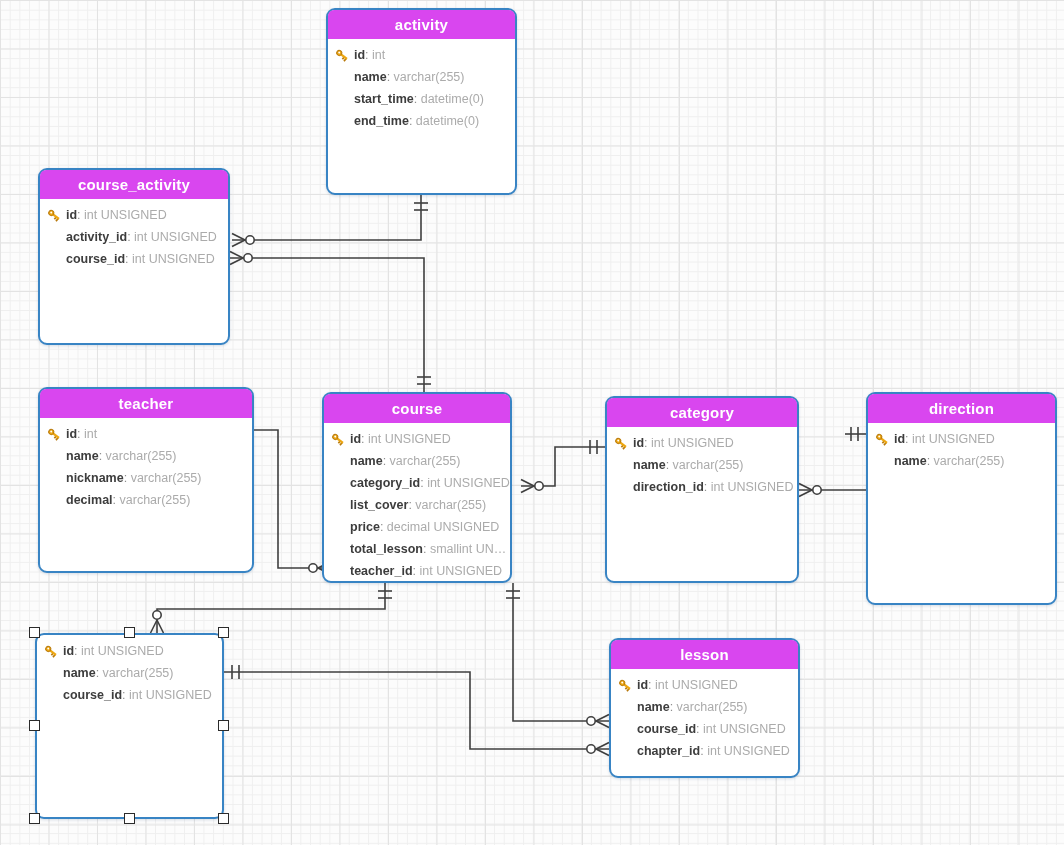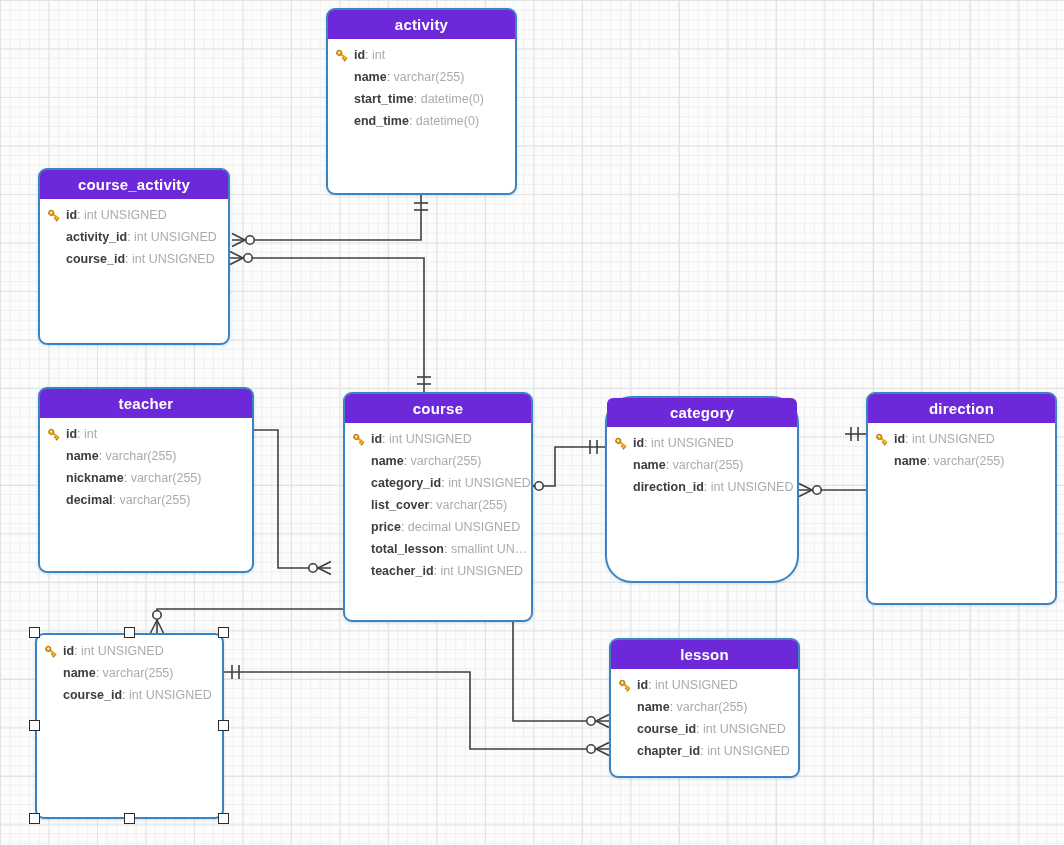--- a/index.html
+++ b/index.html
@@ -28,21 +28,21 @@
     position: absolute;
     z-index: 2;
     background: #ffffff;
     border: 2px solid #3884c4;
     border-radius: 9px;
     box-shadow: 0 1px 3px rgba(40,80,120,0.18);
     box-sizing: border-box;
   }
   .db-table .hdr {
     height: 29px;
-    background: #6d28d9;
+    background: #d946ef;
     border-radius: 6px 6px 0 0;
     color: #ffffff;
     font-size: 15px;
     font-weight: 700;
     text-align: center;
     line-height: 29px;
     letter-spacing: 0.2px;
   }
   .db-table .body {
     padding-top: 5px;
@@ -200,41 +200,41 @@
                   <line x1="5.6" y1="8" x2="14" y2="8" stroke="#eda712" stroke-width="2.4"></line>
                   <circle cx="3.6" cy="8" r="2.7" fill="#eda712" stroke="#b8790a" stroke-width="1"></circle>
                   <circle cx="3.3" cy="7.7" r="1" fill="#ffffff"></circle>
                 </g>
               </svg></span><span class="fname">id</span><span class="ftype">int</span></div>
           <div class="field-row"><span class="fname">name</span><span class="ftype">varchar(255)</span></div>
           <div class="field-row"><span class="fname">nickname</span><span class="ftype">varchar(255)</span></div>
           <div class="field-row"><span class="fname">decimal</span><span class="ftype">varchar(255)</span></div>
         </div>
       </div>
-      <div class="db-table" style="left: 343px; top: 392px; width: 190px; height: 230px;">
+      <div class="db-table" style="left: 322px; top: 392px; width: 190px; height: 191px;">
         <div class="hdr"><span>course</span></div>
         <div class="body">
           <div class="field-row"><span class="key-ico"><svg viewBox="0 0 16 16" xmlns="http://www.w3.org/2000/svg">
                 <g transform="rotate(38 8 8)">
                   <line x1="10.4" y1="8" x2="10.4" y2="11.2" stroke="#b8790a" stroke-width="1.8"></line>
                   <line x1="13" y1="8" x2="13" y2="11.8" stroke="#b8790a" stroke-width="1.8"></line>
                   <line x1="5.6" y1="8" x2="14" y2="8" stroke="#eda712" stroke-width="2.4"></line>
                   <circle cx="3.6" cy="8" r="2.7" fill="#eda712" stroke="#b8790a" stroke-width="1"></circle>
                   <circle cx="3.3" cy="7.7" r="1" fill="#ffffff"></circle>
                 </g>
               </svg></span><span class="fname">id</span><span class="ftype">int UNSIGNED</span></div>
           <div class="field-row"><span class="fname">name</span><span class="ftype">varchar(255)</span></div>
           <div class="field-row"><span class="fname">category_id</span><span class="ftype">int UNSIGNED</span></div>
           <div class="field-row"><span class="fname">list_cover</span><span class="ftype">varchar(255)</span></div>
           <div class="field-row"><span class="fname">price</span><span class="ftype">decimal UNSIGNED</span></div>
           <div class="field-row"><span class="fname">total_lesson</span><span class="ftype">smallint UN…</span></div>
           <div class="field-row"><span class="fname">teacher_id</span><span class="ftype">int UNSIGNED</span></div>
         </div>
       </div>
-      <div class="db-table" style="left: 605px; top: 396px; width: 194px; height: 187px; border-radius: 27px;">
+      <div class="db-table" style="left: 605px; top: 396px; width: 194px; height: 187px;">
         <div class="hdr"><span>category</span></div>
         <div class="body">
           <div class="field-row"><span class="key-ico"><svg viewBox="0 0 16 16" xmlns="http://www.w3.org/2000/svg">
                 <g transform="rotate(38 8 8)">
                   <line x1="10.4" y1="8" x2="10.4" y2="11.2" stroke="#b8790a" stroke-width="1.8"></line>
                   <line x1="13" y1="8" x2="13" y2="11.8" stroke="#b8790a" stroke-width="1.8"></line>
                   <line x1="5.6" y1="8" x2="14" y2="8" stroke="#eda712" stroke-width="2.4"></line>
                   <circle cx="3.6" cy="8" r="2.7" fill="#eda712" stroke="#b8790a" stroke-width="1"></circle>
                   <circle cx="3.3" cy="7.7" r="1" fill="#ffffff"></circle>
                 </g>

